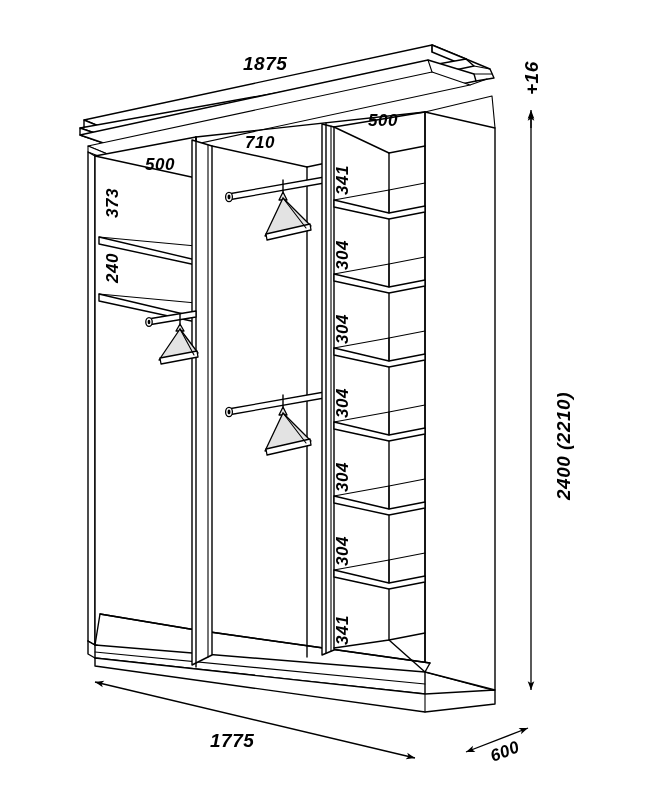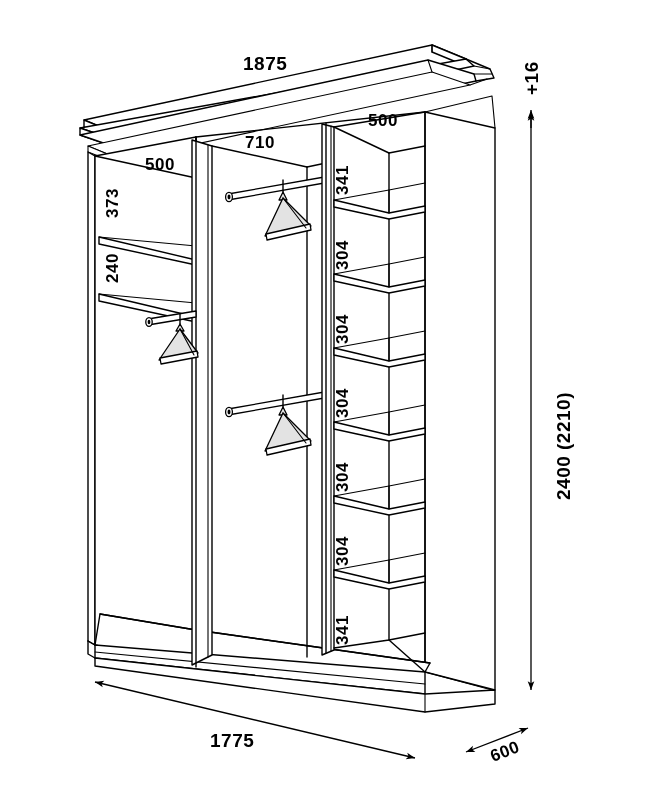--- a/index.html
+++ b/index.html
@@ -10,20 +10,21 @@
   body {
     width: 650px;
     height: 800px;
     font-family: "Liberation Sans", sans-serif;
     overflow: hidden;
   }
   #drawing-root {
     position: relative;
     width: 614px;
     height: 800px;
+    font-style: italic;
   }
   svg#wardrobe-svg {
     position: absolute;
     left: 0;
     top: 0;
     width: 650px;
     height: 800px;
     display: block;
   }
   .ln {

